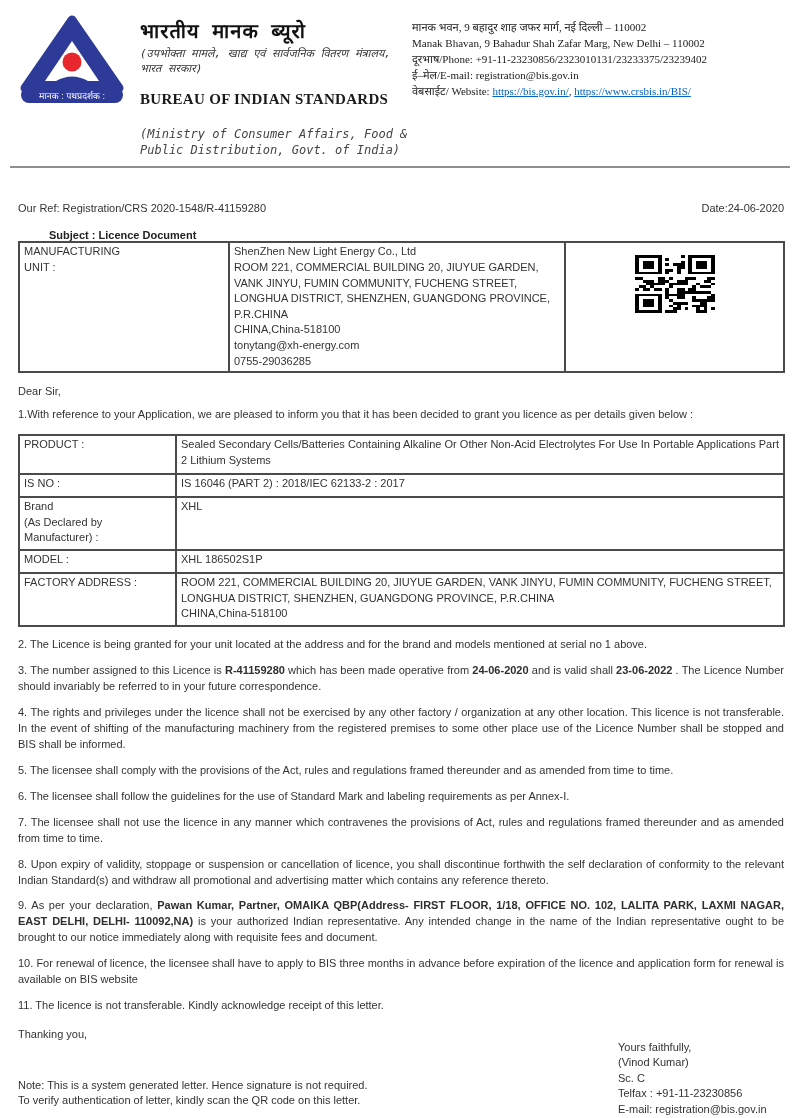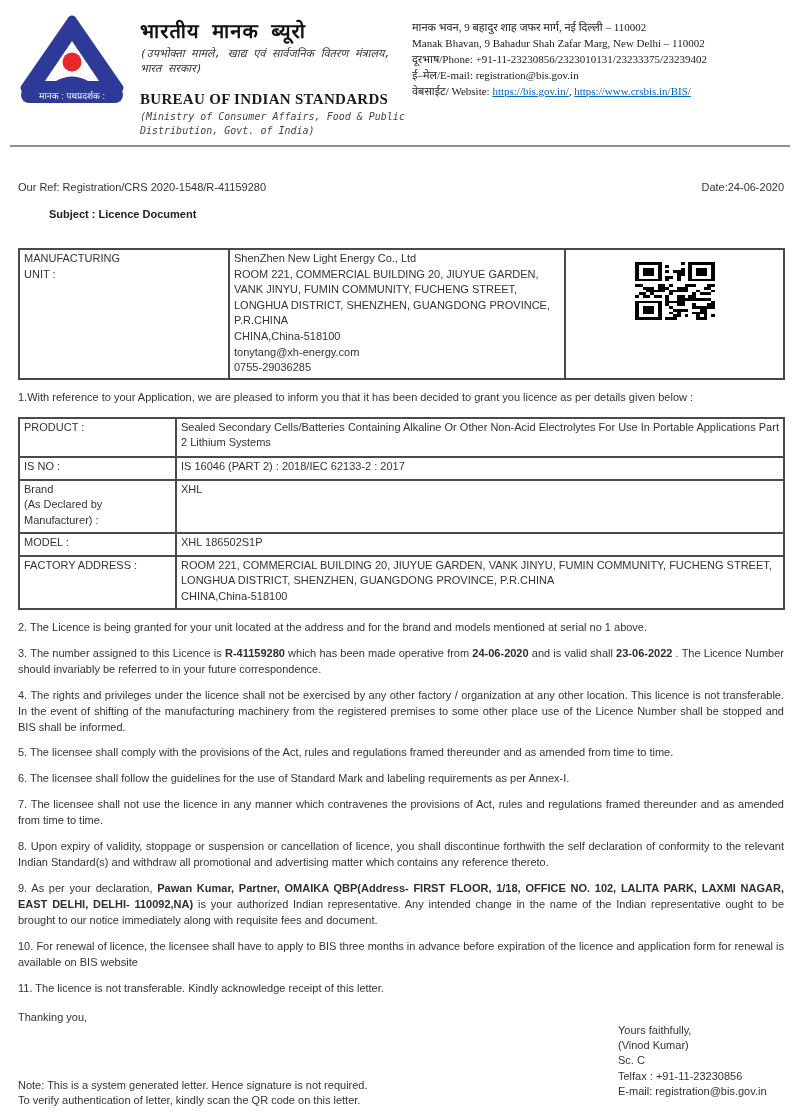--- a/index.html
+++ b/index.html
@@ -14,32 +14,32 @@
     padding:14px 16px 0 18px;
     overflow:hidden;
   }
   
   .letterhead{display:flex;align-items:flex-start;}
   .logo-wrap{width:108px;flex:0 0 108px;}
   .org-block{margin-left:14px;width:272px;flex:0 0 272px;}
   .org-hindi{font-size:20px;font-weight:bold;color:#111;letter-spacing:1px;word-spacing:6px;line-height:1.1;margin-top:6px;}
   .org-hindi-sub{font-size:11px;color:#333;margin-top:3px;font-family:"DejaVu Sans Mono",monospace;font-style:italic;}
   .org-eng{font-family:"Liberation Serif","DejaVu Serif",serif;font-size:15px;font-weight:bold;color:#1a1a1a;margin-top:16px;letter-spacing:.3px;}
-  .org-eng-sub{font-size:10px;color:#444;font-family:"DejaVu Sans Mono",monospace;font-style:italic;margin-top:2px;line-height:1.35;}
+  .org-eng-sub{font-size:12px;color:#444;font-family:"DejaVu Sans Mono",monospace;font-style:italic;margin-top:18px;line-height:1.35;}
   .addr-block{margin-left:auto;width:382px;flex:0 0 382px;font-family:"Liberation Serif","DejaVu Serif",serif;font-size:11px;color:#1a1a1a;line-height:1.45;padding-top:6px;}
   .addr-block a{color:#0563c1;text-decoration:underline;}
   .head-rule{border:none;border-top:2px solid #909090;margin:8px -6px 0 -8px;}
   
   .meta-row{display:flex;justify-content:space-between;margin-top:34px;font-size:11px;color:#333;}
   .subject{margin-top:15px;font-size:11px;font-weight:bold;color:#222;margin-left:31px;}
   
   table.doc{border-collapse:separate;border-spacing:0;border:1px solid #4a4a4a;width:767px;table-layout:fixed;}
   table.doc td{border:1px solid #4a4a4a;vertical-align:top;padding:1px 4px 2px 4px;font-size:11px;line-height:1.42;color:#333;}
   .pre{white-space:pre-line;}
-  .mfr-table{margin-top:28px;}
+  .mfr-table{margin-top:0;}
   .lic-table{margin-top:11px;}
   .qr-cell{text-align:center;}
   .qr-box{width:80px;height:58px;margin:11px auto 0 auto;}
   
   .body-p{font-size:11px;line-height:1.45;margin:10px 0;color:#333;}
   .justify{text-align:justify;}
   .salutation{margin-top:12px;font-size:11px;color:#333;}
   .closing{margin-top:14px;font-size:11px;color:#333;}
   .sig-block{margin-left:600px;font-size:11px;line-height:1.4;color:#333;white-space:pre-line;}
   .note{position:absolute;left:18px;bottom:10px;font-size:11px;line-height:1.35;color:#333;white-space:pre-line;}
@@ -227,20 +227,21 @@
                 <rect x="16" y="2" width="3" height="3"></rect>
                 <rect x="0" y="14" width="7" height="7"></rect>
                 <rect x="1" y="15" width="5" height="5" fill="#fff"></rect>
                 <rect x="2" y="16" width="3" height="3"></rect>
               </svg></div>
       </td>
     </tr>
   </tbody>
     </table>
 
+  <div class="salutation">Dear Sir,</div>
   <p class="body-p">1.With reference to your Application, we are pleased to inform you that it has been decided to grant you licence as per details given below :</p>
 
   <table class="doc lic-table">
     <colgroup>
         <col style="width:157px">
         <col>
       </colgroup>
     <tbody>
         <tr>
       <td class="pre" style="height:34px">PRODUCT :</td>

